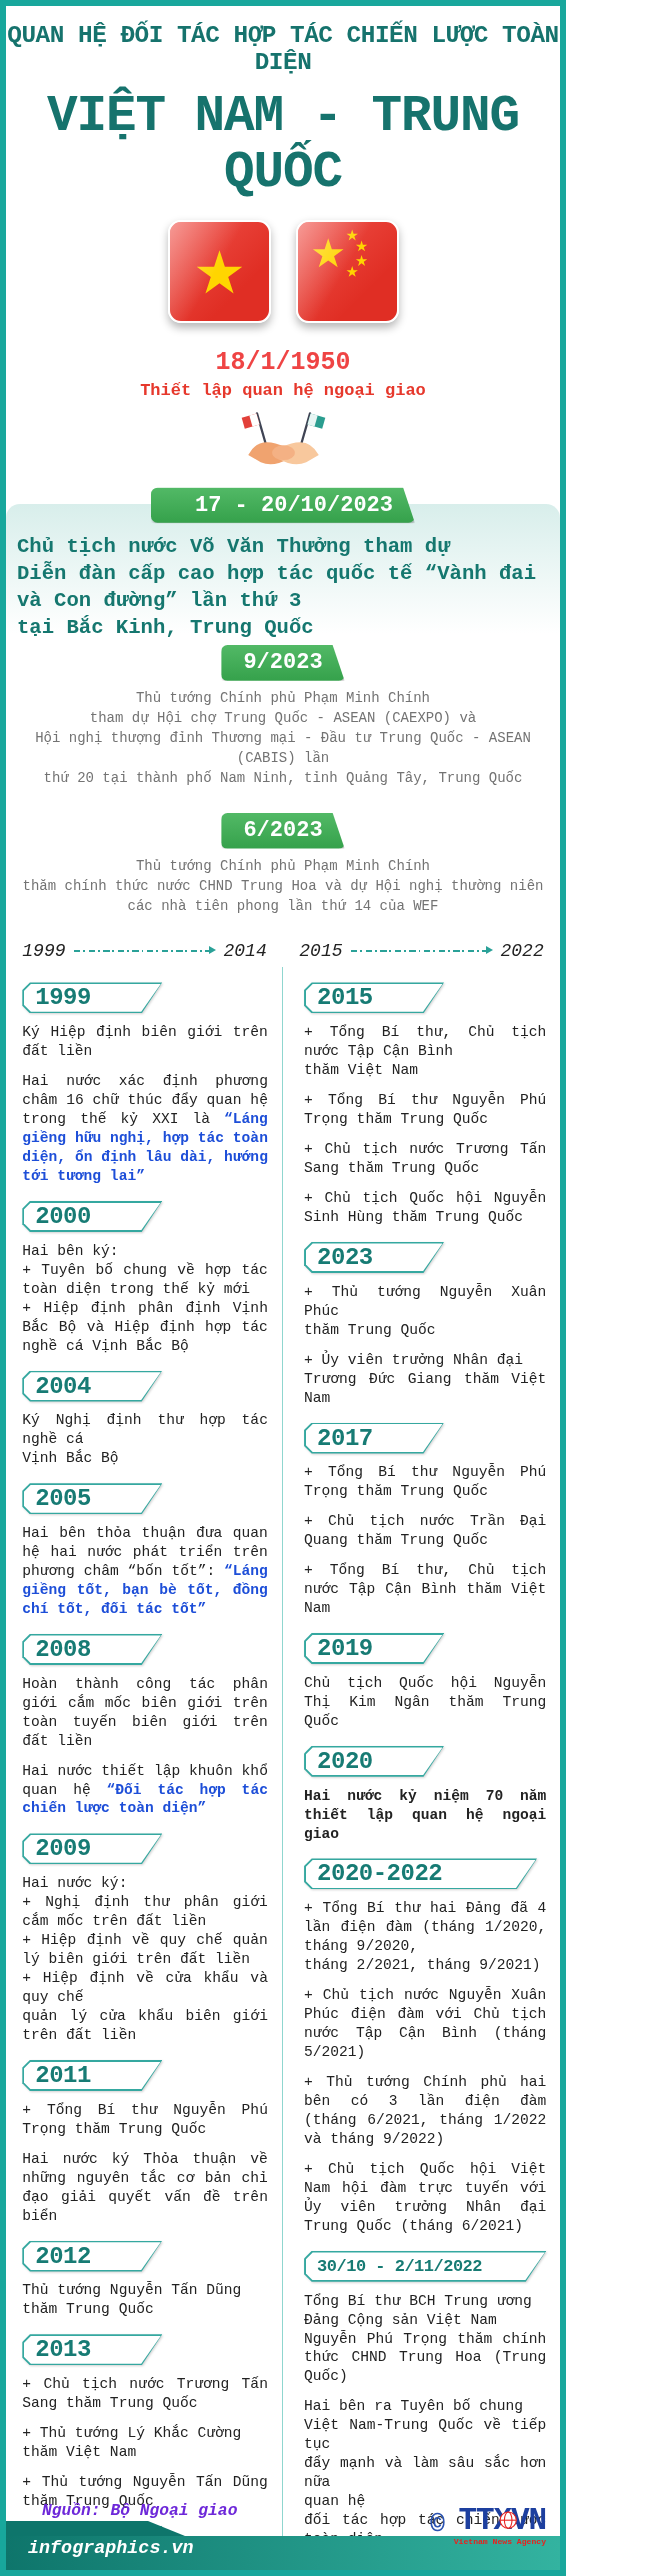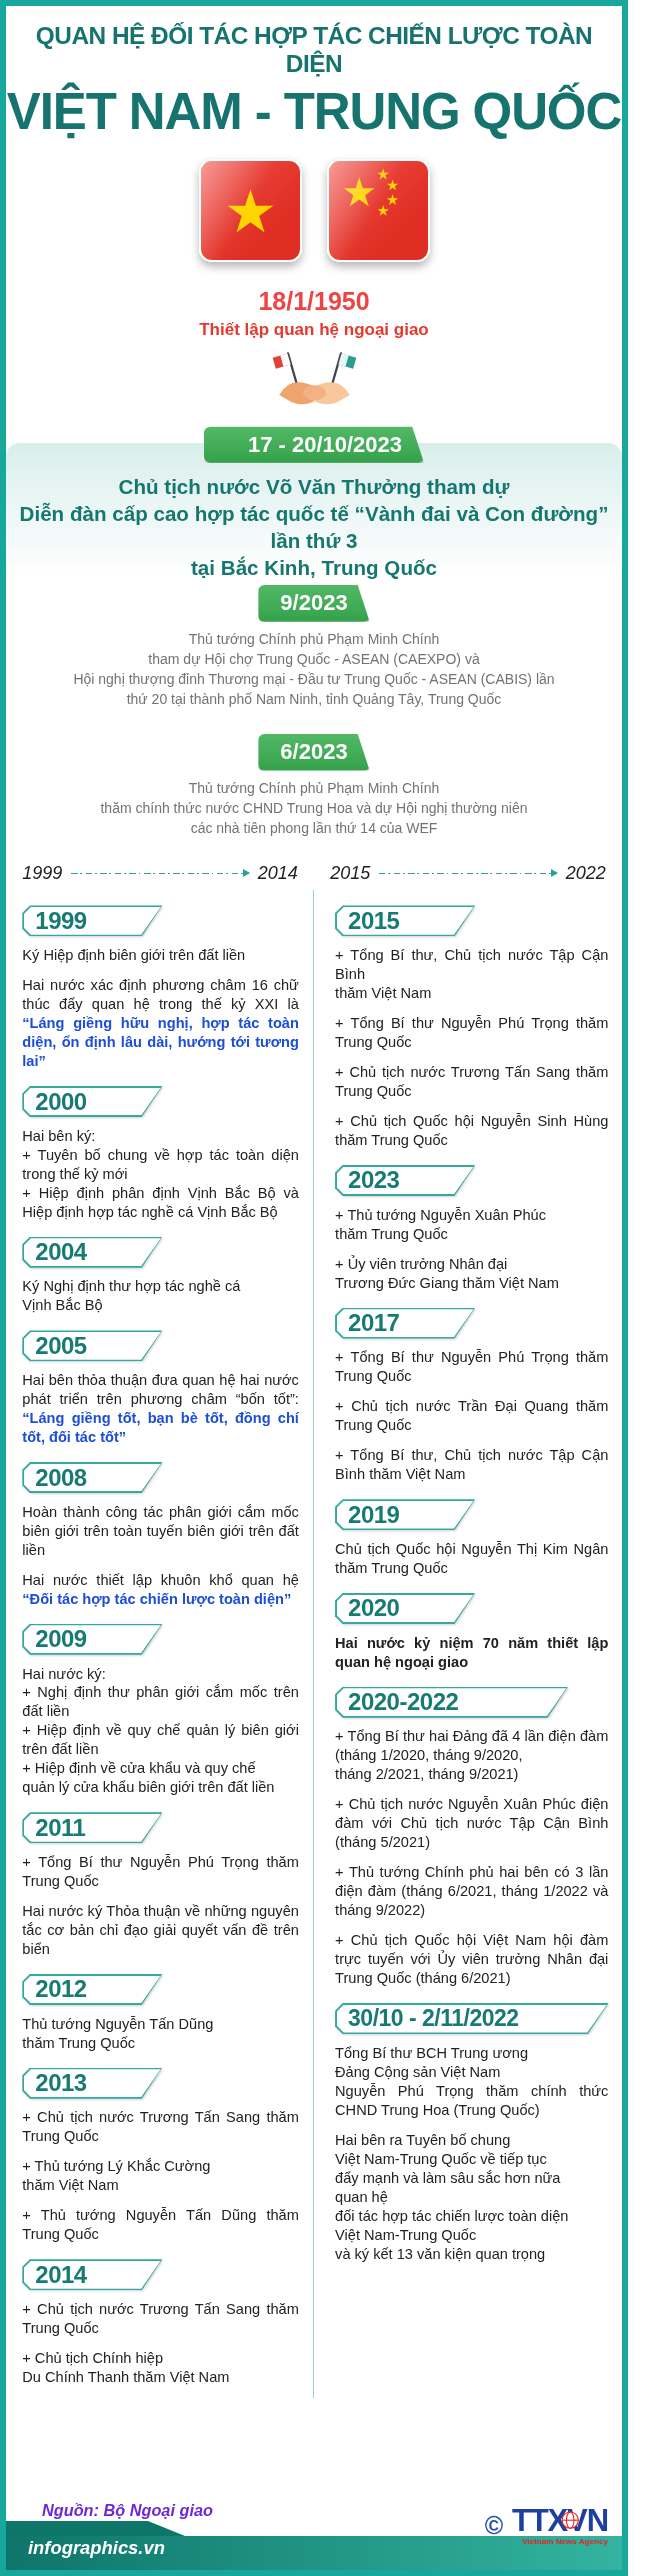--- a/index.html
+++ b/index.html
@@ -1,24 +1,24 @@
 <!DOCTYPE html>
 <html style="font-size:8.7px"><head>
 <meta charset="utf-8">
 <style>
   * { margin:0; padding:0; box-sizing:border-box; }
   html,body { background:#ffffff; }
   body { font-family:"Liberation Sans","DejaVu Sans",sans-serif; }
-  .page { width:628px; height:2576px; border:6.5px solid #18a79c; background:#fff;
-          position:relative; overflow:hidden; }
+  .page { width:566px; height:2576px; border:6.5px solid #18a79c; background:#fff;
+          position:relative; overflow:hidden;font-family:Liberation Mono, monospace; }
 
   
   .title1 { margin-top:16.3px; text-align:center; color:#16736d; font-weight:bold;
             font-size:24.4px; letter-spacing:-0.5px; }
-  .title2 { margin-top:6px; text-align:center; color:#16736d; font-weight:bold;
+  .title2 { margin-top:13px; text-align:center; color:#16736d; font-weight:bold;
             font-size:51px; letter-spacing:-1.1px; line-height:1.1; }
   .flags { margin-top:18.4px; display:flex; justify-content:center; gap:25px; }
   .flag { width:103px; height:103px; border-radius:13px; border:2.7px solid #fff;
           background:linear-gradient(135deg,#f0524a 0%,#e02e24 70%);
           box-shadow:0 4.3px 8.7px rgba(0,0,0,.28); position:relative; overflow:hidden; }
   .flag svg { position:absolute; inset:0; width:100%; height:100%; }
   .flag::after { content:''; position:absolute; inset:0;
           background:linear-gradient(120deg,rgba(255,255,255,.42),rgba(255,255,255,0) 48%);
           border-radius:9.8px; }
   .est-date { margin-top:25px; text-align:center; color:#ef4444; font-weight:bold; font-size:25px; }
@@ -27,21 +27,21 @@
 
   
   .panel1 { margin-top:30px; background:linear-gradient(180deg,#d8eeeb 0%,#ffffff 92%);
             border-radius:14px 14px 0 0; padding-bottom:3.3px; }
   .gbadge { display:block; width:fit-content; margin:0 auto; color:#fff; font-weight:bold;
             font-size:22px; padding:5.4px 22px; text-align:center;
             background:linear-gradient(180deg,#52b966,#35a14b);
             border-radius:6.5px; clip-path:polygon(0 0,calc(100% - 12px) 0,100% 100%,0 100%);
             filter:drop-shadow(1.6px 2.2px 1.1px rgba(0,0,0,.25)); }
   .badge-pull { transform:translateY(-16.3px);padding-left:44px; }
-  .sec-teal { text-align:center; color:#15776f; font-weight:bold; font-size:20.6px;
+  .sec-teal { text-align:left; color:#15776f; font-weight:bold; font-size:20.6px;
               line-height:1.32; white-space:pre-line; margin-top:-6.5px; padding:0 11px; }
   .section  { }
   .section.s3 { margin-top:24px; }
   .sec-black { text-align:center; color:#737373; font-size:14px; line-height:1.42;
                white-space:pre-line; margin-top:8.7px; padding:0 8.7px; }
 
   
   .axes { display:flex; margin-top:24px; }
   .axis { flex:1; display:flex; align-items:center; padding:0 16.3px; }
   .axis .yr { font-style:italic; font-size:18px; color:#222; }
@@ -59,21 +59,21 @@
   .ybadge { position:relative; height:31px; width:140px; margin:15px 0 9.8px;
             filter:drop-shadow(1.1px 1.6px 1.1px rgba(0,0,0,.18)); }
   .ybadge.w1 { width:233px; }
   .ybadge.w2 { width:379px; max-width:100%; }
   .ybadge .outer { position:absolute; inset:0; background:#35a8a0;
       clip-path:polygon(7.6px 0,100% 0,calc(100% - 20.6px) 100%,7.6px 100%,0 calc(100% - 7.6px),0 7.6px); }
   .ybadge .inner { position:absolute; inset:1.6px; background:#fff;
       clip-path:polygon(7px 0,100% 0,calc(100% - 19.5px) 100%,7px 100%,0 calc(100% - 7px),0 7px); }
   .ybadge .ytext { position:absolute; inset:0; display:flex; align-items:center;
       padding-left:13px; color:#177b74; font-weight:bold; font-size:24px; letter-spacing:-0.5px; }
-  .ybadge.w2 .ytext { font-size:23px;text-align:right; }
+  .ybadge.w2 .ytext { font-size:17px;text-align:right; }
 
   .tl p { font-size:14.6px; color:#222; line-height:1.3; margin:0 0 11px;
           text-align:justify; white-space:pre-line; }
   .seg.red { color:#1d4ed8; font-weight:bold; }
   p.strong { font-weight:bold; }
 
   
   .source { position:absolute; left:36px; bottom:50px; font-size:16.3px; font-weight:bold;
             font-style:italic; color:#6d28d9; }
   .footbar { position:absolute; left:0; right:0; bottom:0; height:34px;

